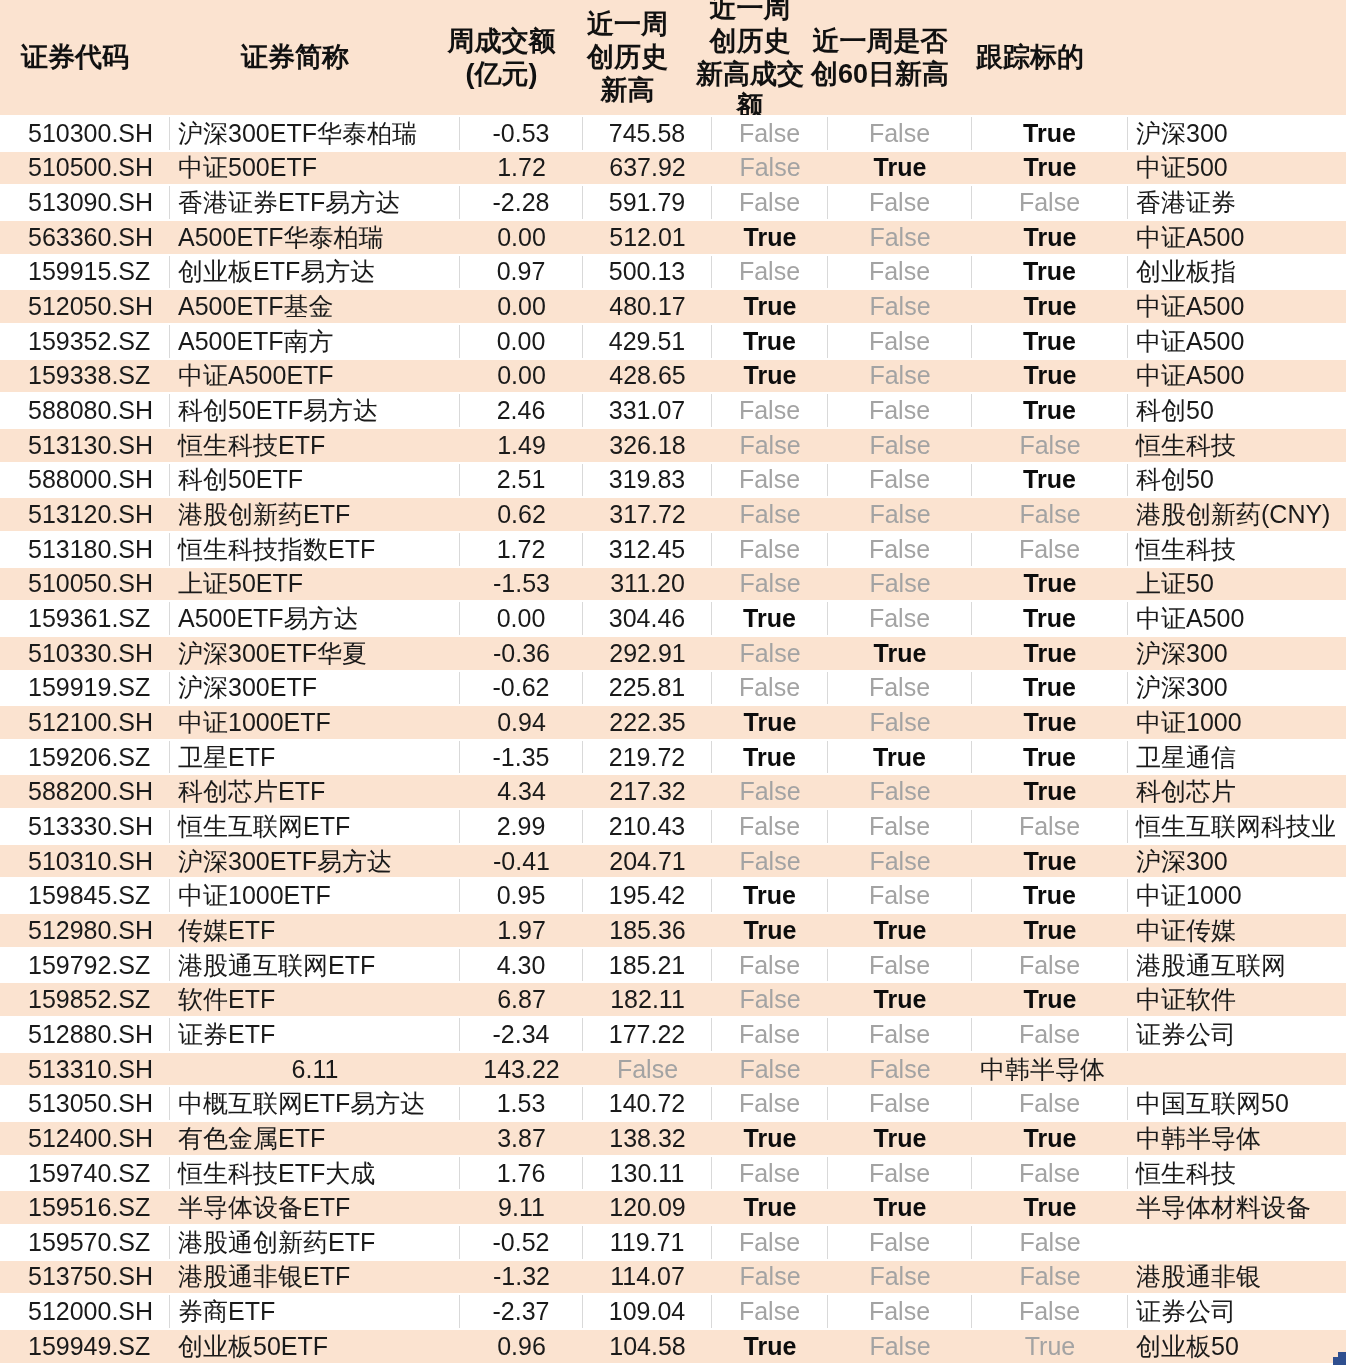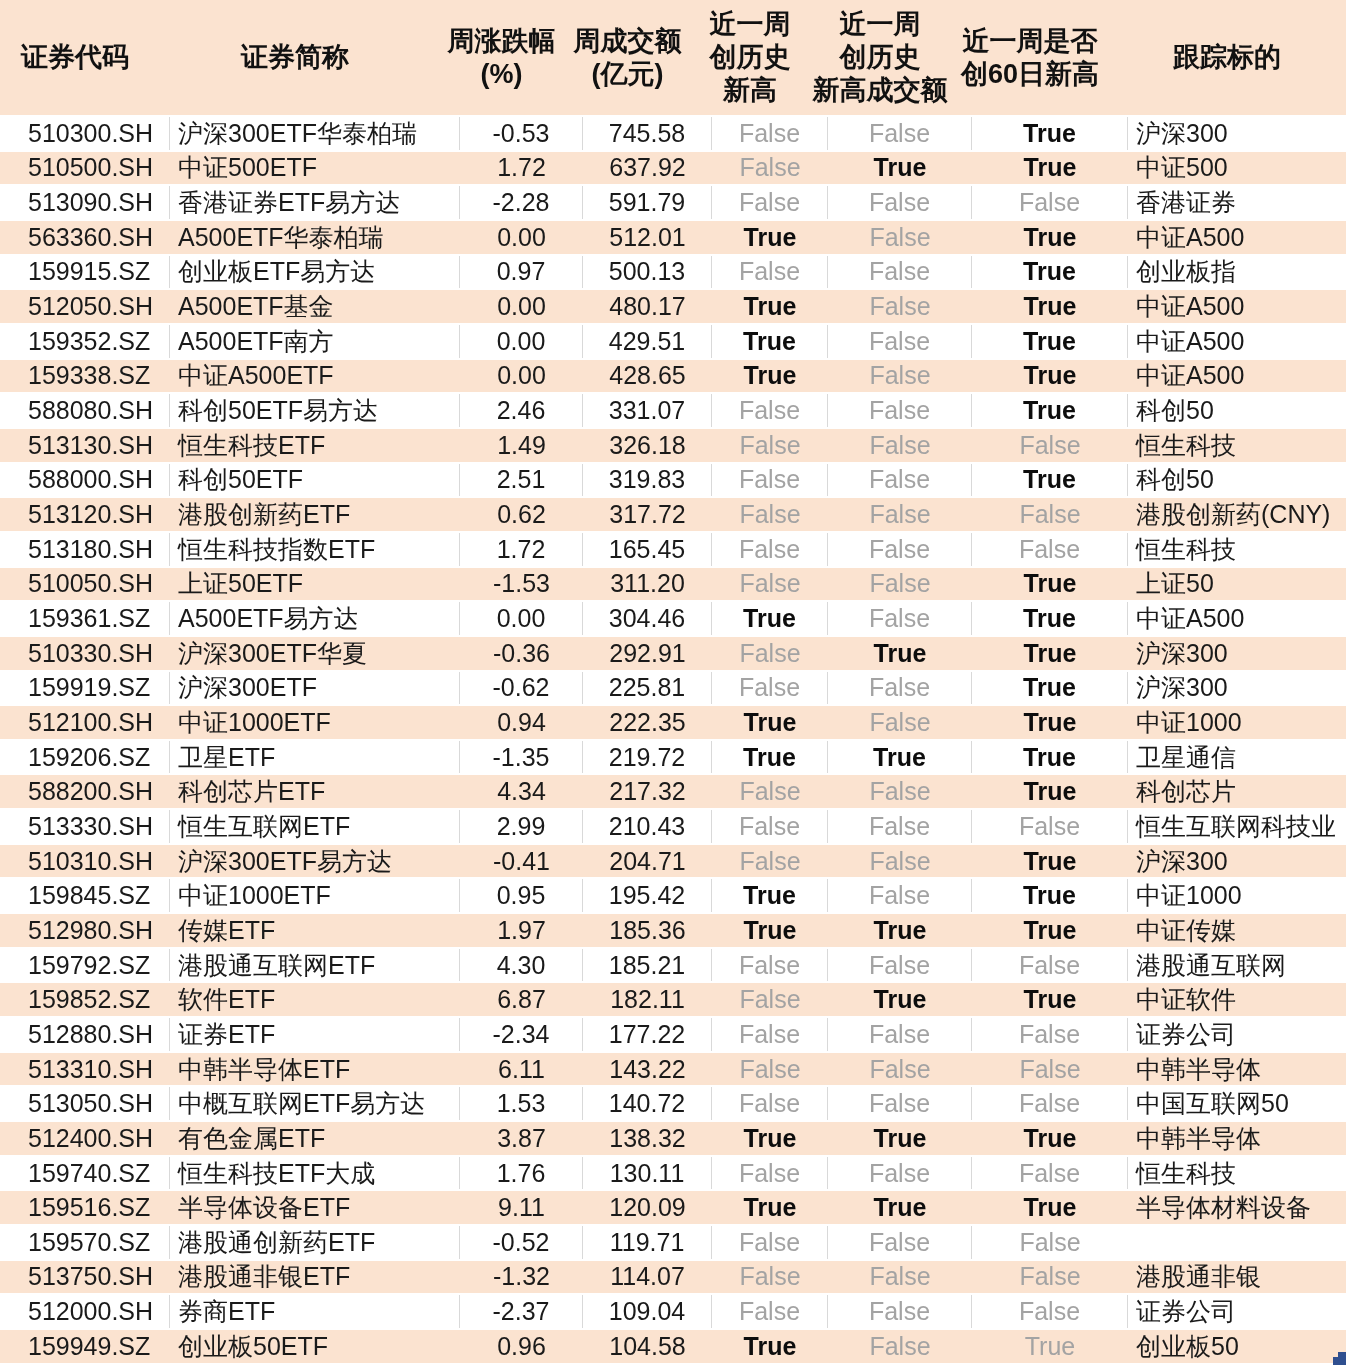--- a/index.html
+++ b/index.html
@@ -69,22 +69,20 @@
   }
 </style>
 </head>
 <body>
 
 <div>
 
   <div class="grid-row header">
     <div class="hcell">证券代码</div>
     <div class="hcell">证券简称</div>
-    <div class="hcell">周涨跌幅
-(%)</div>
     <div class="hcell">周成交额
 (亿元)</div>
     <div class="hcell">近一周
 创历史
 新高</div>
     <div class="hcell">近一周
 创历史
 新高成交额</div>
     <div class="hcell">近一周是否
 创60日新高</div>
@@ -209,21 +207,21 @@
         <div class="cell c3">317.72</div>
         <div class="cell c4 t-false">False</div>
         <div class="cell c5 t-false">False</div>
         <div class="cell c6 t-false">False</div>
         <div class="cell c7">港股创新药(CNY)</div>
       </div>
       <div class="grid-row row white">
         <div class="cell c0">513180.SH</div>
         <div class="cell c1">恒生科技指数ETF</div>
         <div class="cell c2">1.72</div>
-        <div class="cell c3">165.45</div>
+        <div class="cell c3">312.45</div>
         <div class="cell c4 t-false">False</div>
         <div class="cell c5 t-false">False</div>
         <div class="cell c6 t-false">False</div>
         <div class="cell c7">恒生科技</div>
       </div>
       <div class="grid-row row peach">
         <div class="cell c0">510050.SH</div>
         <div class="cell c1">上证50ETF</div>
         <div class="cell c2">-1.53</div>
         <div class="cell c3">311.20</div>
@@ -357,21 +355,20 @@
         <div class="cell c1">证券ETF</div>
         <div class="cell c2">-2.34</div>
         <div class="cell c3">177.22</div>
         <div class="cell c4 t-false">False</div>
         <div class="cell c5 t-false">False</div>
         <div class="cell c6 t-false">False</div>
         <div class="cell c7">证券公司</div>
       </div>
       <div class="grid-row row peach">
         <div class="cell c0">513310.SH</div>
-        <div class="cell c1">中韩半导体ETF</div>
         <div class="cell c2">6.11</div>
         <div class="cell c3">143.22</div>
         <div class="cell c4 t-false">False</div>
         <div class="cell c5 t-false">False</div>
         <div class="cell c6 t-false">False</div>
         <div class="cell c7">中韩半导体</div>
       </div>
       <div class="grid-row row white">
         <div class="cell c0">513050.SH</div>
         <div class="cell c1">中概互联网ETF易方达</div>

